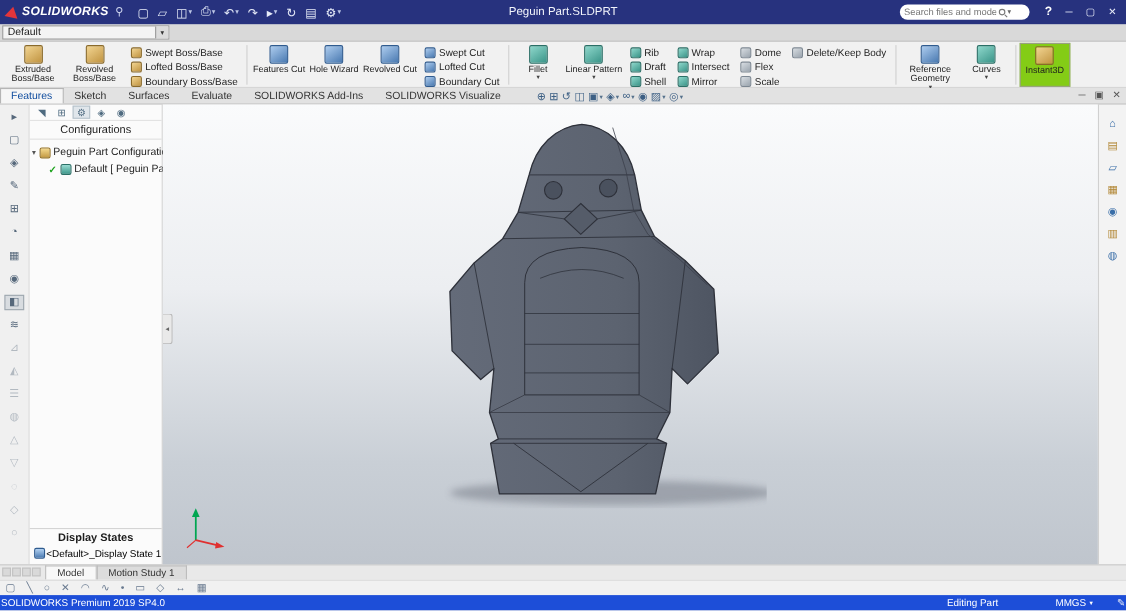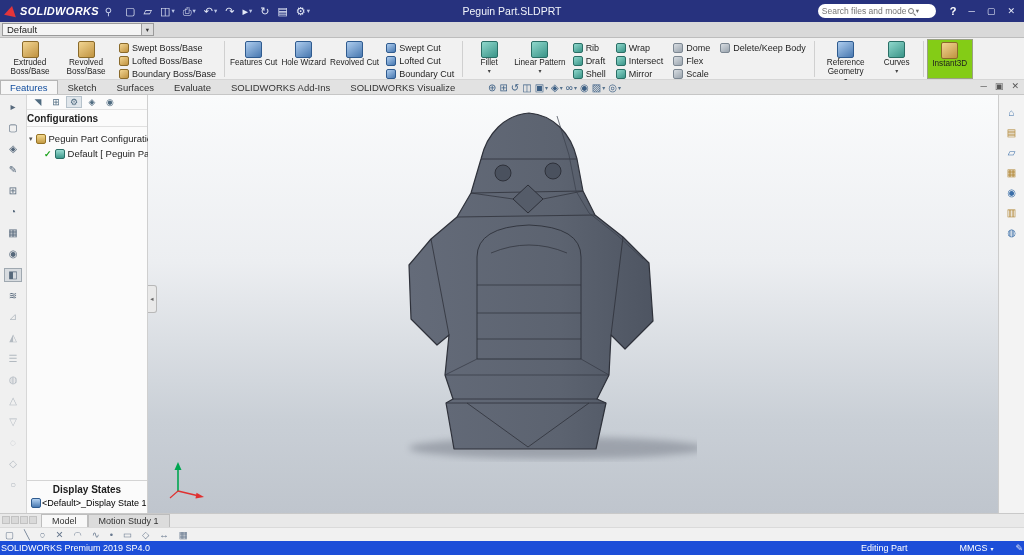--- a/index.html
+++ b/index.html
@@ -62,21 +62,21 @@
   .main{height:418px;display:flex;flex:0 0 auto;background:#f0f0f0}
   .leftstrip{width:27px;background:#f0f0f0;border-right:1px solid #d7d7d7;display:flex;flex-direction:column;align-items:center;padding-top:5px;gap:7px}
   .ls{font-size:10px;color:#56687b;width:18px;height:14px;text-align:center;line-height:14px}
   .ls.active{background:#d8dce0;border:1px solid #9fa8b0;line-height:12px}
   .ls.dim{opacity:.4}
 
   .leftpanel{width:121px;background:#fbfbfb;border-right:1px solid #cfcfcf;display:flex;flex-direction:column;font-size:10px}
   .panel-tabs{height:15px;display:flex;align-items:center;padding-left:3px;gap:2px;border-bottom:1px solid #e3e3e3}
   .ptab{width:16px;text-align:center;font-size:9px;color:#4f6b80}
   .ptab.active{background:#e0e6eb;border:1px solid #b6c2cb}
-  .cfg-header{text-align:left;font-weight:bold;font-size:10px;padding:3px 0 2px;border-bottom:1px solid #e0e0e0;color:#1d1d1d}
+  .cfg-header{text-align:center;font-weight:normal;font-size:10px;padding:3px 0 2px;border-bottom:1px solid #e0e0e0;color:#1d1d1d}
   .tree{padding:4px 2px;flex:1 1 auto}
   .trow{display:flex;align-items:center;gap:3px;height:15px;white-space:nowrap;color:#1d1d1d}
   .trow.child{margin-left:15px}
   .tcaret{font-size:7px;color:#555;width:8px}
   .tcheck{color:#19a119;font-weight:bold;font-size:9px}
   .ticon{width:10px;height:10px;border-radius:2px;flex:0 0 auto}
   .t-gold{background:linear-gradient(#f4d98e,#c49b45);border:1px solid #967325}
   .t-teal{background:linear-gradient(#9adcd2,#3e998c);border:1px solid #2a6f66}
   .t-blue{background:linear-gradient(#b3d2f2,#4a7ab2);border:1px solid #2f5b8f}
   .tlabel{font-size:9.5px}

